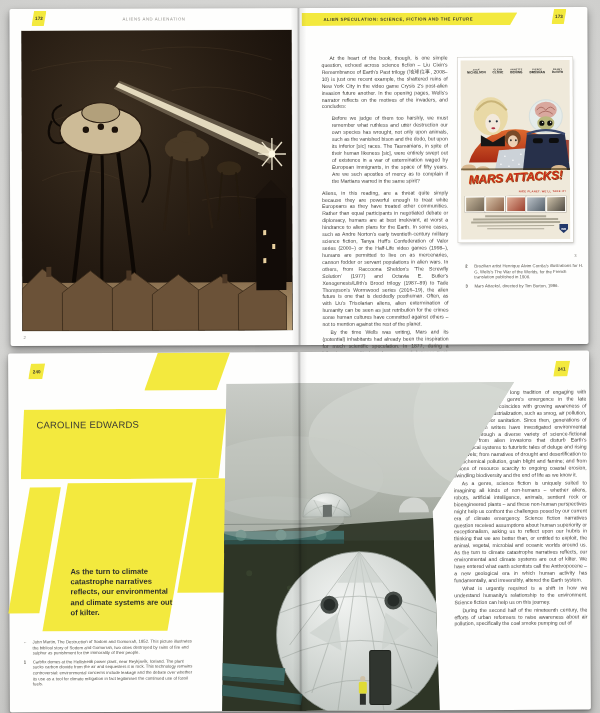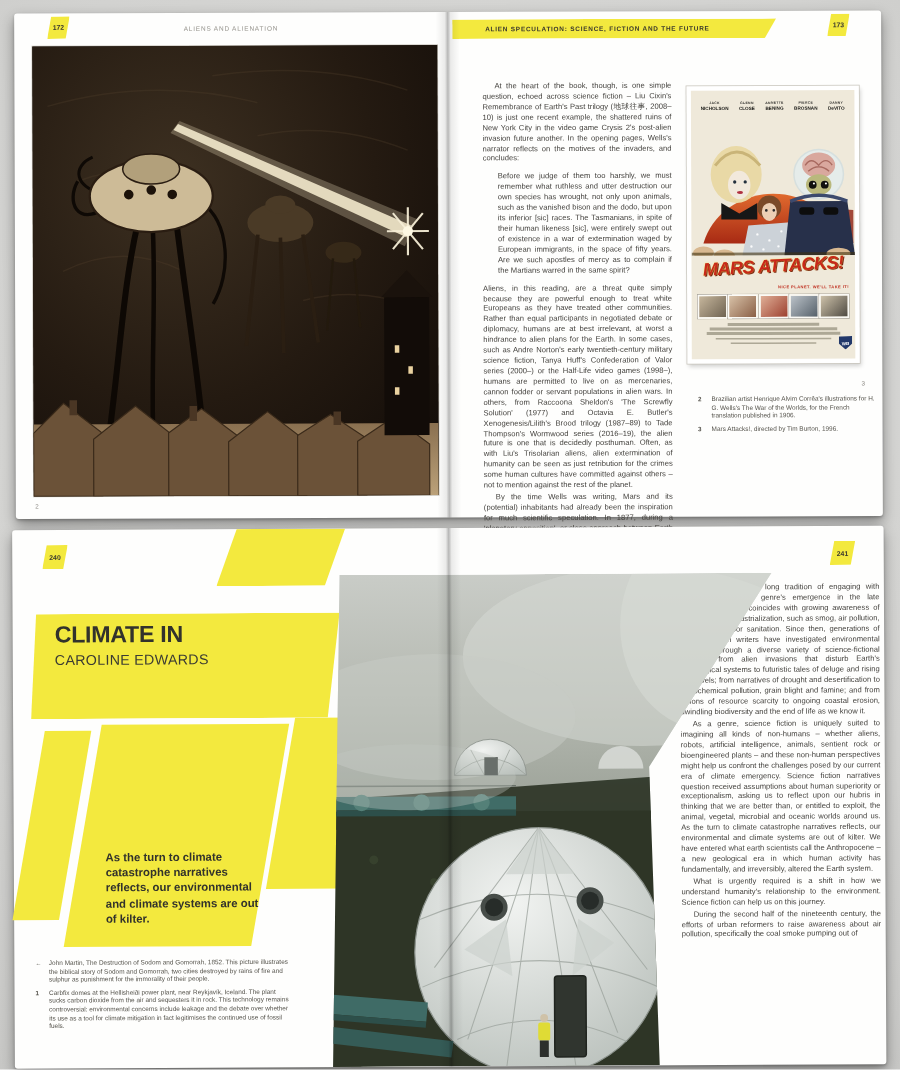--- a/index.html
+++ b/index.html
@@ -315,21 +315,20 @@
 <div class="spread" id="spread-bottom">
 
   <div class="tab" style="left:20px;top:10px;width:17px;height:16px;">
     <span>240</span>
   </div>
 
   <div class="title-wedge yellow"></div>
 
   <div class="title-block yellow">
     <div class="chapter-title">
-      <div>CLIMATE IN</div>
     </div>
     <div class="chapter-author">CAROLINE EDWARDS</div>
   </div>
 
   <div class="stripe yellow" style="left:10px;top:134px;width:31px;height:126px;"></div>
   <div class="stripe yellow" style="left:46px;top:130px;width:125px;height:148px;">
     <div class="quote-inner">As the turn to climate catastrophe narratives reflects, our environmental and climate systems are out of kilter.</div>
   </div>
   <div class="stripe yellow" style="left:178px;top:126px;width:50px;height:114px;"></div>
 

